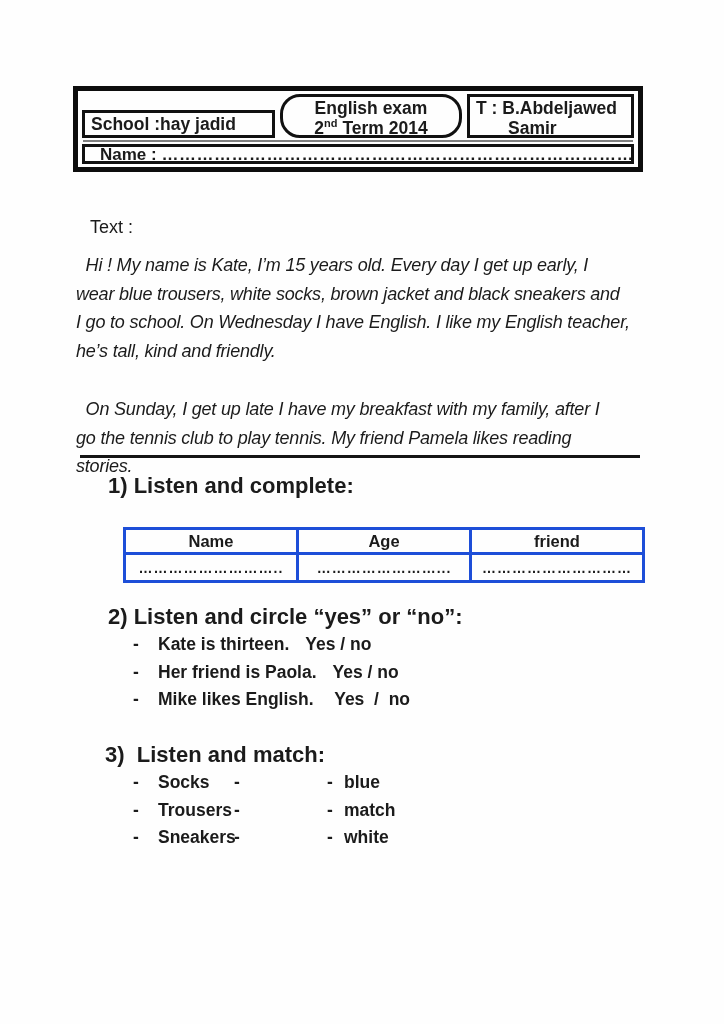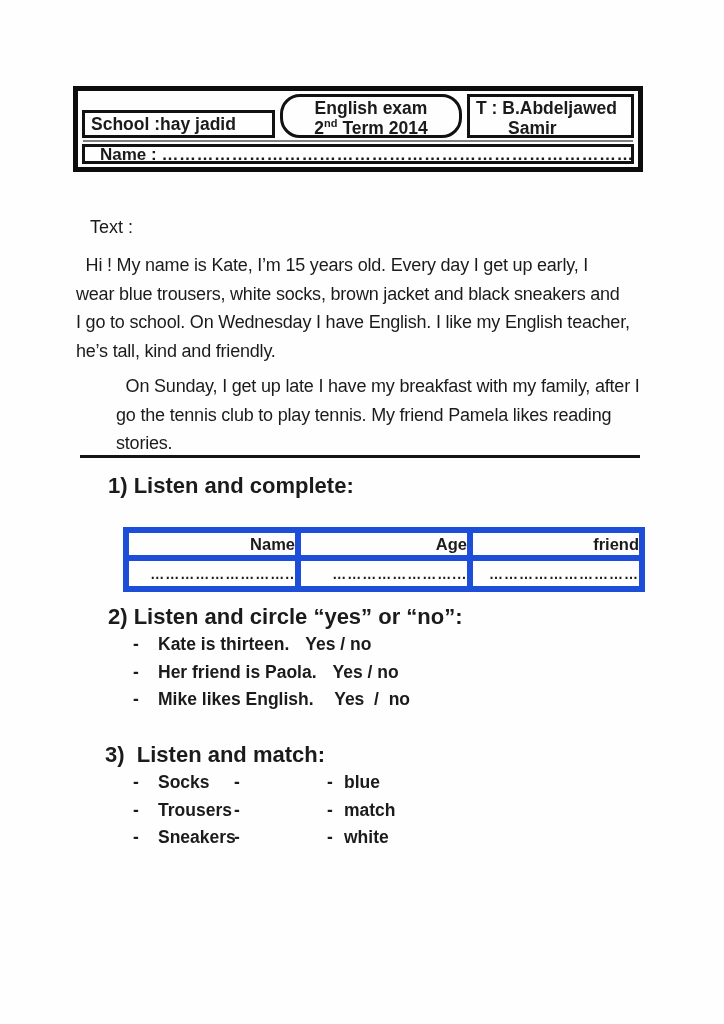--- a/index.html
+++ b/index.html
@@ -35,38 +35,38 @@
     font-weight: bold; font-size: 17px; line-height: 17px;
     padding: 1px 20px 0 15px; overflow: hidden; white-space: nowrap;
     display: flex; align-items: center;
   }
   .name-dots { letter-spacing: 0.5px; }
 
   
   .text-label { position: absolute; left: 90px; top: 217px; font-size: 18px; }
   .para { position: absolute; left: 76px; width: 600px; font-size: 18px; line-height: 28.5px; letter-spacing: -0.2px; }
   .para-1 { top: 251px; }
-  .para-2 { top: 372px; margin-left: 40px; }
-  .para-line { white-space: pre; }
+  .para-2 { top: 395px; }
+  .para-line { white-space: pre; font-style: italic; }
 
   .section-divider { position: absolute; left: 80px; top: 455px; width: 560px; height: 3px; background: #141414; }
 
   
   .ex-title { position: absolute; font-weight: bold; font-size: 22px; white-space: pre; }
   .ex1-title { left: 108px; top: 473px; }
   .ex2-title { left: 108px; top: 604px; }
   .ex3-title { left: 105px; top: 742px; }
 
   
   .complete-table {
     position: absolute; left: 123px; top: 527px; width: 522px;
     border-collapse: collapse; table-layout: fixed;
   }
   .complete-table th, .complete-table td {
-    border: 6px solid #1d4ed8; text-align: right; overflow: hidden; margin-left: 8px;
+    border: 3px solid #1d4ed8; text-align: center; overflow: hidden; margin-left: 8px;
   }
   .complete-table th {
     font-size: 16.5px; font-weight: bold; height: 22px; border-bottom-width: 3px; padding: 0;
   }
   .complete-table td {
     font-size: 14px; font-weight: bold; height: 25px; letter-spacing: 1px; padding: 0;
   }
 
   
   .ex2-items { position: absolute; left: 133px; top: 631px; font-weight: bold; font-size: 17.5px; }

